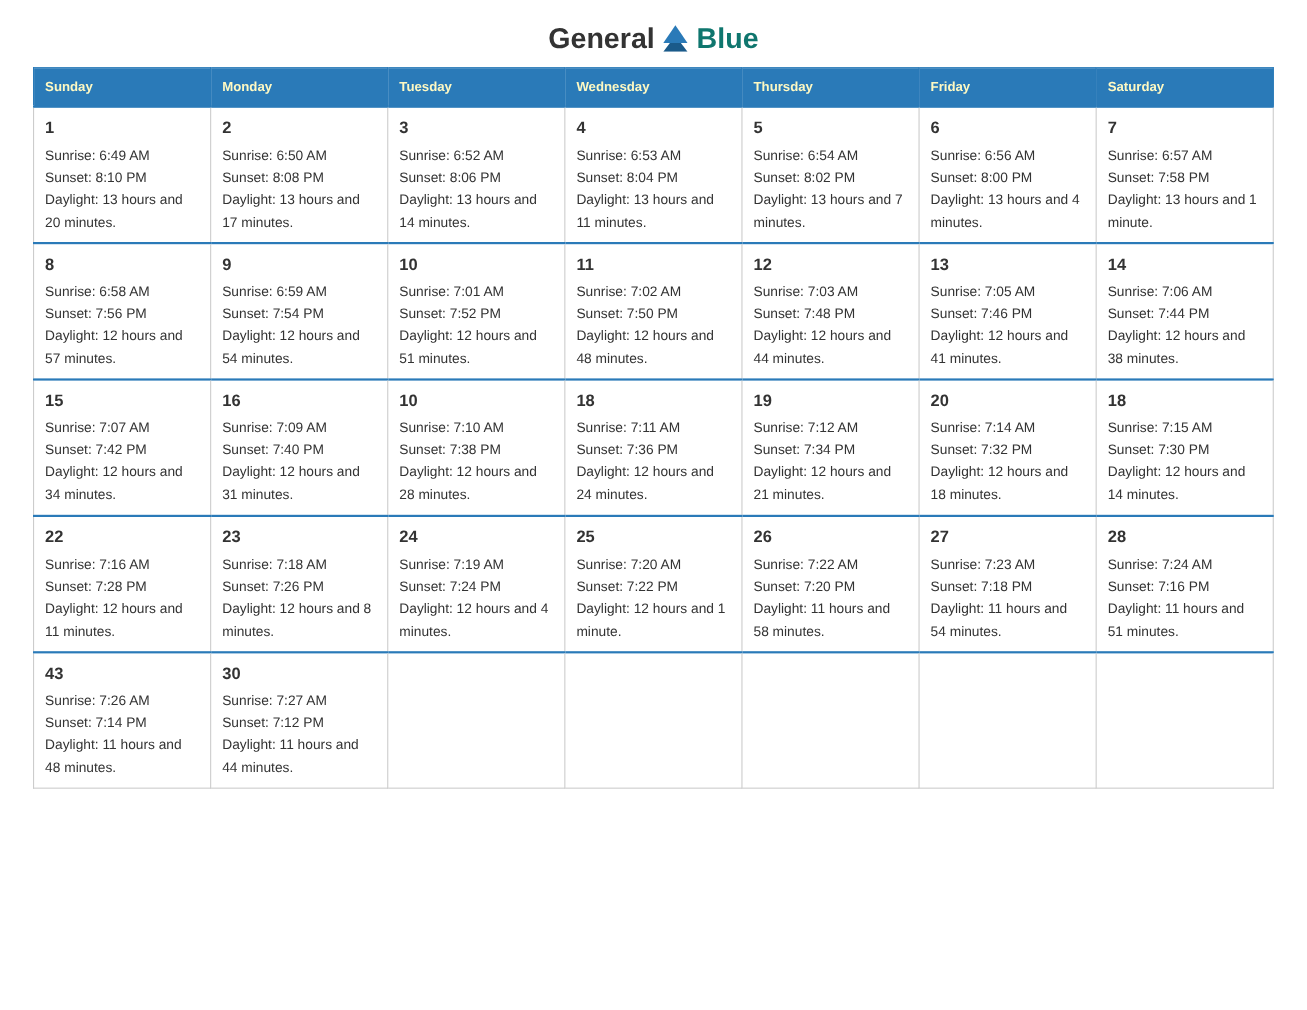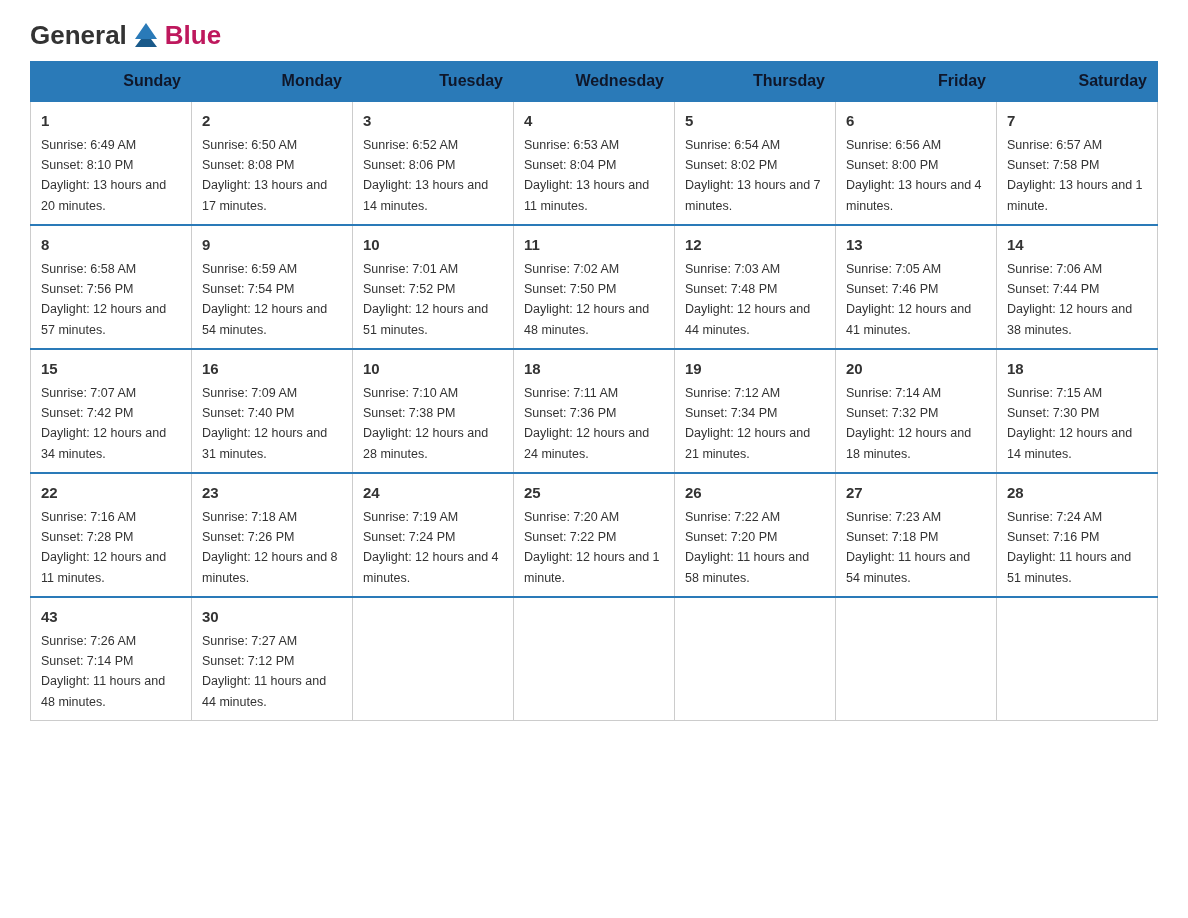--- a/index.html
+++ b/index.html
@@ -5,38 +5,38 @@
     * { box-sizing: border-box; margin: 0; padding: 0; }
     body {
       font-family: Arial, sans-serif;
       background: #fff;
       width: 1188px;
       min-height: 918px;
       padding: 20px 30px;
     }
     .header-area {
       display: flex;
-      justify-content: space-between;
+      justify-content: center;
       align-items: flex-start;
       margin-bottom: 10px;
     }
     .logo-area {
       display: flex;
       align-items: center;
       gap: 4px;
     }
     .logo-text-general {
       font-size: 26px;
       font-weight: bold;
       color: #333;
     }
     .logo-text-blue {
       font-size: 26px;
       font-weight: bold;
-      color: #be185d;
+      color: #0f766e;
     }
     .logo-icon {
       width: 30px;
       height: 30px;
       position: relative;
       top: -4px;
     }
     .title-area {
       text-align: right;
     }
@@ -51,25 +51,25 @@
       color: #555;
       margin-top: 4px;
     }
     .calendar-table {
       width: 100%;
       border-collapse: collapse;
       margin-top: 8px;
     }
     .calendar-table th {
       background-color: #2a7ab8;
-      color: #0f172a;
-      font-size: 16px;
+      color: #fef9c3;
+      font-size: 12px;
       font-weight: 600;
       padding: 10px 10px;
-      text-align: right;
+      text-align: left;
       border: 1px solid #2a7ab8;
     }
     .calendar-table td {
       vertical-align: top;
       padding: 8px 10px;
       border: 1px solid #ccc;
       border-top: 2px solid #2a7ab8;
       width: 14.28%;
       min-height: 90px;
       font-size: 13px;

